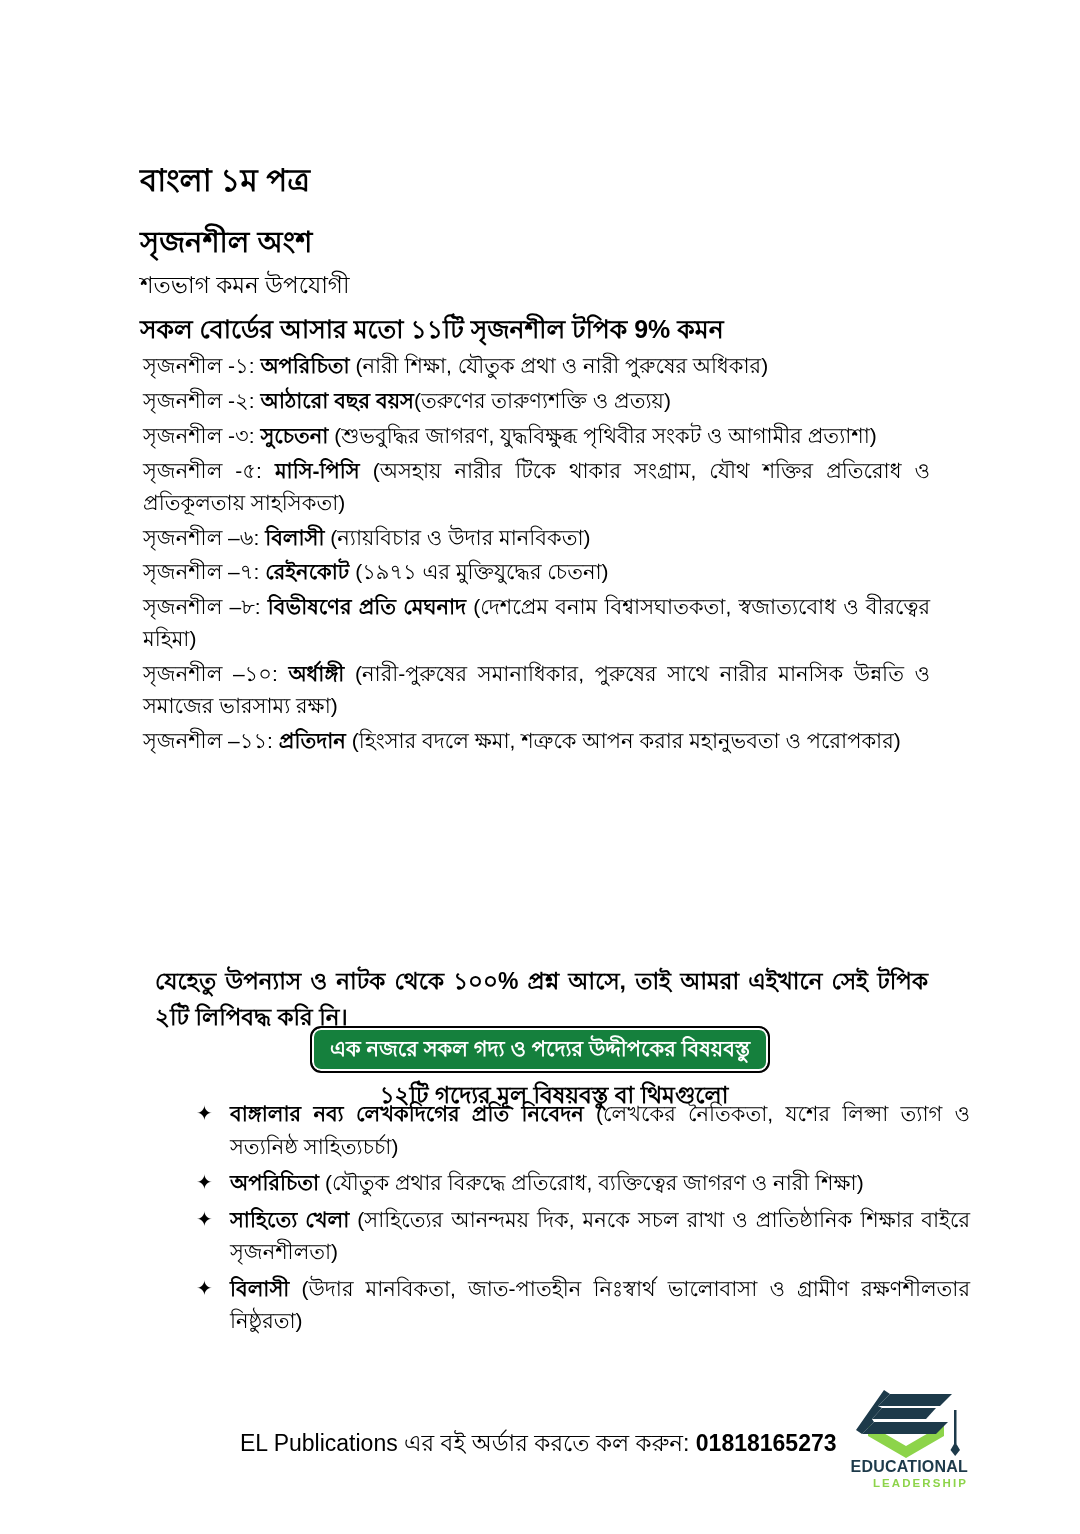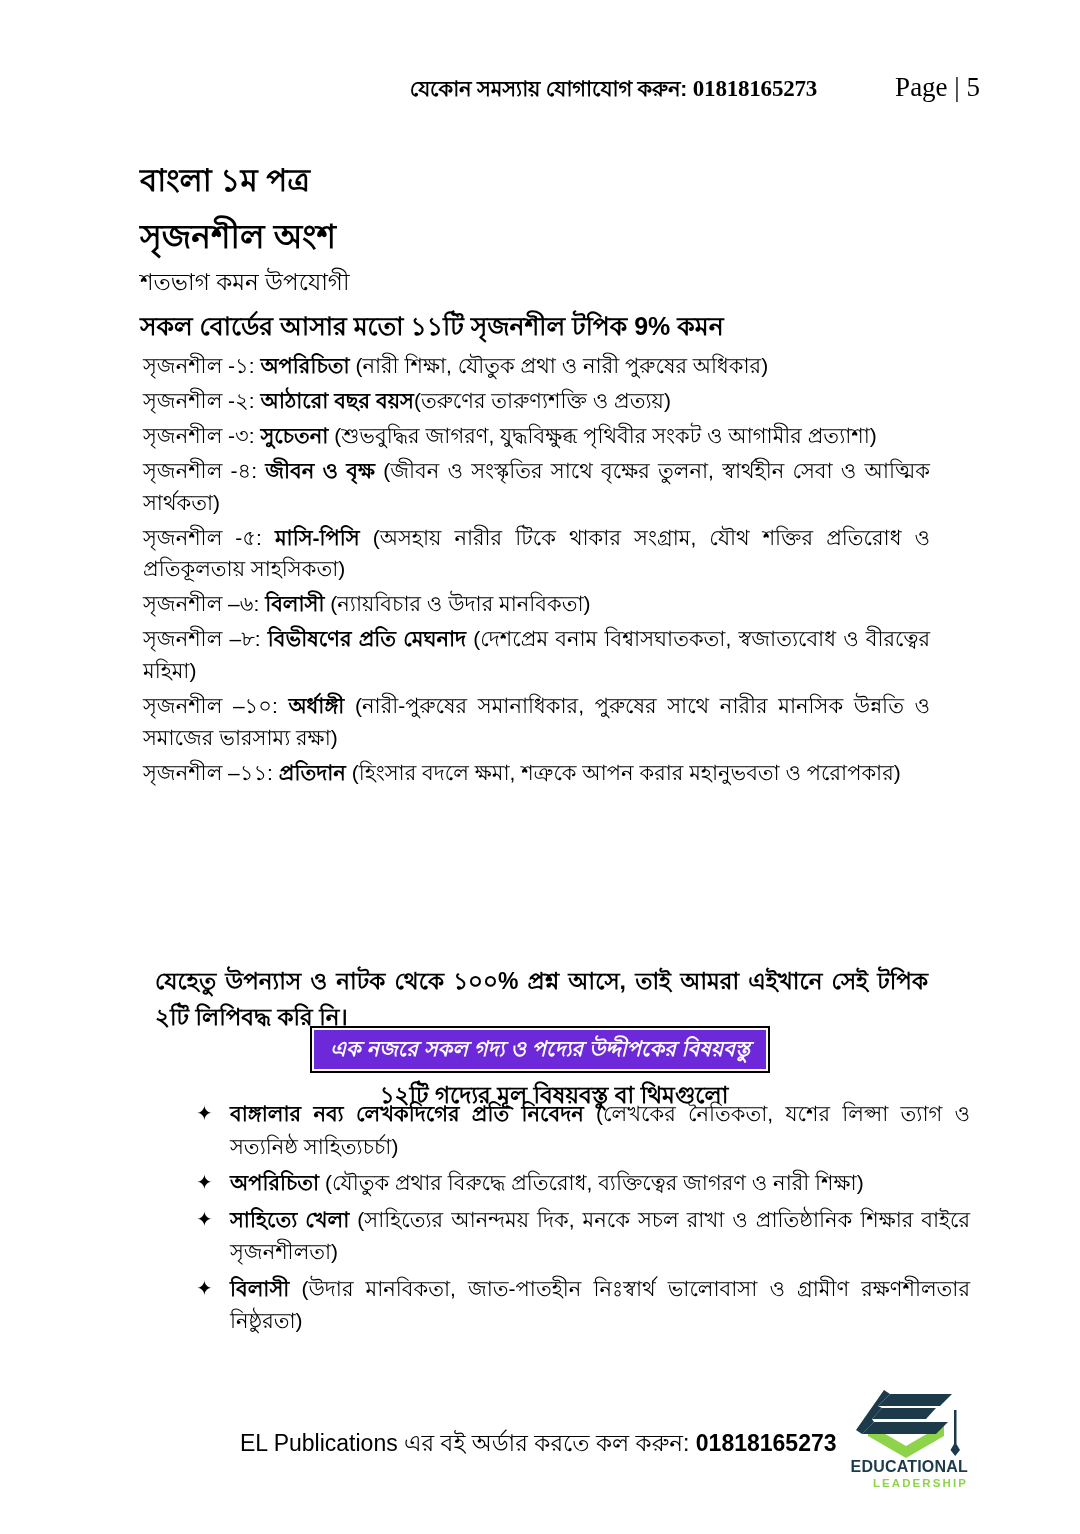--- a/index.html
+++ b/index.html
@@ -64,24 +64,24 @@
   }
   .doc-title {
     font-family: "Liberation Sans", "DejaVu Sans", sans-serif;
     font-size: 31px;
     font-weight: 700;
     line-height: 1.5;
     margin: 0 0 6px 0;
   }
   .doc-subtitle {
     font-family: "Liberation Sans", "DejaVu Sans", sans-serif;
-    font-size: 33px;
+    font-size: 29px;
     font-weight: 700;
     line-height: 1.5;
-    margin: 7px 0 4px 0;
+    margin: 16px 0 4px 0;
   }
   .doc-tagline {
     font-family: "Liberation Sans", "DejaVu Sans", sans-serif;
     font-size: 23px;
     font-weight: 400;
     line-height: 1.5;
     margin: 0 0 8px 0;
   }
   .doc-heading {
     font-family: "Liberation Sans", "DejaVu Sans", sans-serif;
@@ -131,33 +131,32 @@
   
   .banner-wrap {
     position: absolute;
     top: 1028px;
     left: 0;
     right: 0;
     text-align: center;
   }
   .banner {
     display: inline-block;
-    background: #6d28d9;
+    background: #15803d;
     color: #ffffff;
     border: 2px solid #ffffff;
     outline: 2px solid #000000;
-    border-radius: 0;
+    border-radius: 9px;
     padding: 4px 16px 6px 16px;
     font-family: "Liberation Sans", "DejaVu Sans", sans-serif;
     font-size: 21px;
     font-weight: 700;
     line-height: 1.4;
     white-space: nowrap;
     box-shadow: 0 0 0 1px #000;
-    font-style: italic;
   }
   .banner-sub {
     margin-top: 8px;
     font-family: "Liberation Sans", "DejaVu Sans", sans-serif;
     font-size: 23px;
     font-weight: 700;
     line-height: 1.4;
     margin-left: 28px;
   }
 
@@ -236,53 +235,46 @@
     letter-spacing: 2.1px;
     color: #8dd44a;
     line-height: 1.25;
   }
 </style>
 </head>
 <body>
 
 <div class="page">
 
-  <div class="page-header">
-    <div class="header-contact">
-      <span>যেকোন সমস্যায় যোগাযোগ করুন:</span>
-      <span class="phone">01818165273</span>
-    </div>
-    <div class="header-page">Page | 5</div>
-  </div>
 
   <div class="title-block">
     <div class="doc-title">বাংলা ১ম পত্র</div>
     <div class="doc-subtitle">সৃজনশীল অংশ</div>
     <div class="doc-tagline">শতভাগ কমন উপযোগী</div>
     <div class="doc-heading">সকল বোর্ডের আসার মতো ১১টি সৃজনশীল টপিক 9% কমন</div>
   </div>
 
   <div class="topic-list">
     <p class="topic-item">
       <span class="lead">সৃজনশীল -১: </span><span class="name">অপরিচিতা</span><span class="desc"> (নারী শিক্ষা, যৌতুক প্রথা ও নারী পুরুষের অধিকার)</span>
     </p>
     <p class="topic-item">
       <span class="lead">সৃজনশীল -২: </span><span class="name">আঠারো বছর বয়স</span><span class="desc">(তরুণের তারুণ্যশক্তি ও প্রত্যয়)</span>
     </p>
     <p class="topic-item">
       <span class="lead">সৃজনশীল -৩: </span><span class="name">সুচেতনা</span><span class="desc"> (শুভবুদ্ধির জাগরণ, যুদ্ধবিক্ষুব্ধ পৃথিবীর সংকট ও আগামীর প্রত্যাশা)</span>
     </p>
     <p class="topic-item">
-      <span class="lead">সৃজনশীল -৪: </span><span class="name">জীবন ও বৃক্ষ</span><span class="desc"> (জীবন ও সংস্কৃতির সাথে বৃক্ষের তুলনা, স্বার্থহীন সেবা ও আত্মিক সার্থকতা)</span>
-    </p>
-    <p class="topic-item">
       <span class="lead">সৃজনশীল -৫: </span><span class="name">মাসি-পিসি</span><span class="desc"> (অসহায় নারীর টিকে থাকার সংগ্রাম, যৌথ শক্তির প্রতিরোধ ও প্রতিকূলতায় সাহসিকতা)</span>
     </p>
     <p class="topic-item">
       <span class="lead">সৃজনশীল –৬: </span><span class="name">বিলাসী</span><span class="desc"> (ন্যায়বিচার ও উদার মানবিকতা)</span>
+    </p>
+    <p class="topic-item">
+      <span class="lead">সৃজনশীল –৭: </span><span class="name">রেইনকোট</span><span class="desc"> (১৯৭১ এর মুক্তিযুদ্ধের চেতনা)</span>
     </p>
     <p class="topic-item">
       <span class="lead">সৃজনশীল –৮: </span><span class="name">বিভীষণের প্রতি মেঘনাদ</span><span class="desc"> (দেশপ্রেম বনাম বিশ্বাসঘাতকতা, স্বজাত্যবোধ ও বীরত্বের মহিমা)</span>
     </p>
     <p class="topic-item">
       <span class="lead">সৃজনশীল –১০: </span><span class="name">অর্ধাঙ্গী</span><span class="desc"> (নারী-পুরুষের সমানাধিকার, পুরুষের সাথে নারীর মানসিক উন্নতি ও সমাজের ভারসাম্য রক্ষা)</span>
     </p>
     <p class="topic-item">
       <span class="lead">সৃজনশীল –১১: </span><span class="name">প্রতিদান</span><span class="desc"> (হিংসার বদলে ক্ষমা, শত্রুকে আপন করার মহানুভবতা ও পরোপকার)</span>
     </p>

